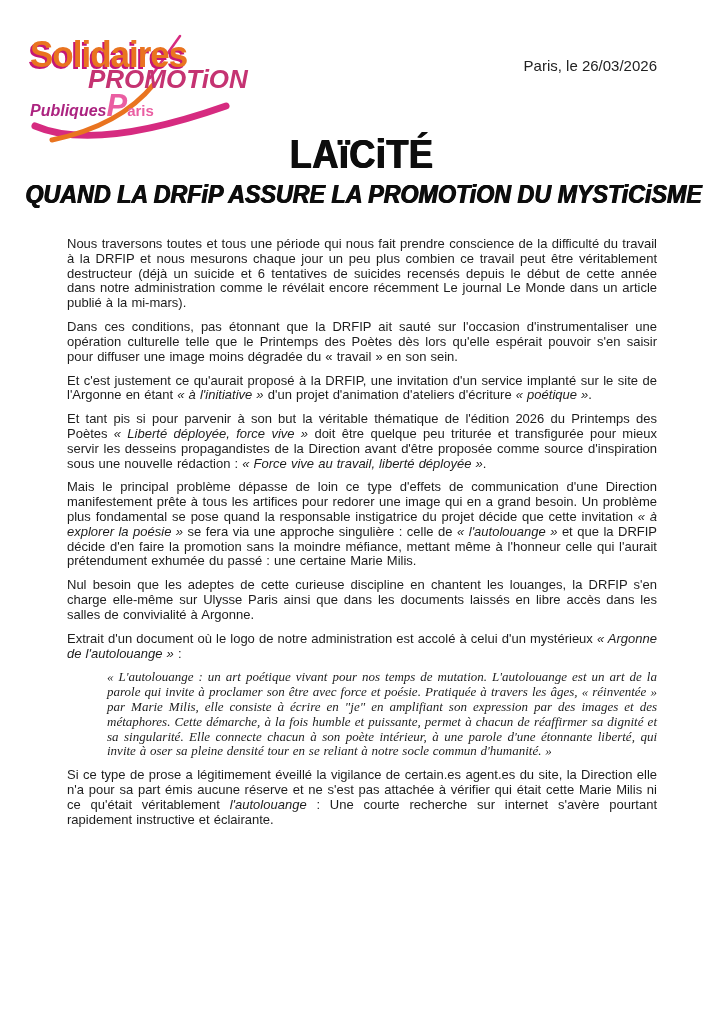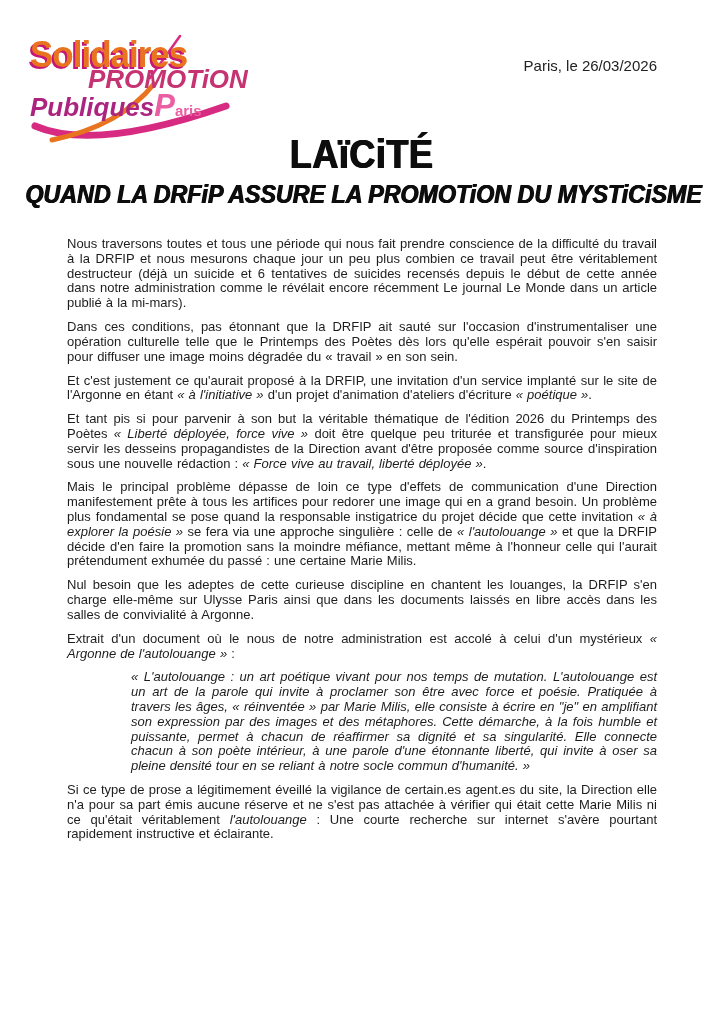--- a/index.html
+++ b/index.html
@@ -15,21 +15,21 @@
   .swoosh-magenta { stroke:var(--logo-swoosh-magenta); fill:none; stroke-linecap:round; }
   .swoosh-orange  { stroke:var(--logo-swoosh-orange);  fill:none; stroke-linecap:round; }
   .logo-word1 {
     display:inline-block; font-size:35px; font-weight:bold; letter-spacing:-1px;
     color:var(--logo-word1); text-shadow:-2px 2px 0 var(--logo-word1-shadow);
     transform:scaleY(1.04); transform-origin:left top; position:relative; z-index:2;
   }
   .logo-line2 { margin:-10px 0 0 58px; position:relative; z-index:2; }
   .logo-word2 { font-size:26px; font-weight:bold; font-style:italic; color:var(--logo-word2); }
   .logo-line3 { margin:-7px 0 0 0; white-space:nowrap; position:relative; z-index:2; }
-  .logo-word3 { font-size:26px; font-weight:bold; font-style:italic; color:var(--logo-word3); }
+  .logo-word3 { font-size:16px; font-weight:bold; font-style:italic; color:var(--logo-word3); }
   .logo-paris-p    { font-size:31px; font-weight:bold; font-style:italic; color:var(--logo-word4); }
   .logo-paris-rest { font-size:15px; font-weight:bold; color:var(--logo-word4); }
 
   
   .dateline {
     position:absolute; top:57px; right:67px; font-size:15px; color:#222222;
   }
   .title-row { position:absolute; top:133px; left:0; width:724px; text-align:center; }
   .title-text {
     display:inline-block; font-size:38px; font-weight:bold; color:#0d0d0d;
@@ -42,21 +42,21 @@
     white-space:nowrap; letter-spacing:0px; transform:scaleX(0.93); transform-origin:center;
     text-shadow:0.5px 0 0 #0d0d0d, -0.5px 0 0 #0d0d0d;
   }
 
   
   .content { position:absolute; left:67px; top:237px; width:590px; }
   p.para {
     margin:0 0 9px 0; text-align:justify; font-size:13px; line-height:1.14;
     color:#1d1d1d; word-spacing:0.5px;
   }
-  p.para.quote { margin-left:64px; font-style:italic; }
+  p.para.quote { margin-left:40px; font-style:italic;font-family:Liberation Serif, serif; }
   p.para em { font-style:italic; }
 </style>
 </head>
 <body>
 
 <div class="page">
 
   <div class="logo">
     <svg class="logo-swoosh" width="220" height="118" viewBox="0 0 220 118" xmlns="http://www.w3.org/2000/svg">
       <path class="swoosh-magenta" d="M 5 92 Q 65 118 196 72" stroke-width="7"></path>
@@ -83,18 +83,18 @@
     <span class="subtitle-text">QUAND LA DRFiP ASSURE LA PROMOTiON DU MYSTiCiSME</span>
   </div>
 
   <div class="content">
       <p class="para"><span>Nous traversons toutes et tous une période qui nous fait prendre conscience de la difficulté du travail à la DRFIP et nous mesurons chaque jour un peu plus combien ce travail peut être véritablement destructeur (déjà un suicide et 6 tentatives de suicides recensés depuis le début de cette année dans notre administration comme le révélait encore récemment Le journal Le Monde dans un article publié à la mi-mars).</span></p>
       <p class="para"><span>Dans ces conditions, pas étonnant que la DRFIP ait sauté sur l'occasion d'instrumentaliser une opération culturelle telle que le Printemps des Poètes dès lors qu'elle espérait pouvoir s'en saisir pour diffuser une image moins dégradée du « travail » en son sein.</span></p>
       <p class="para"><span>Et c'est justement ce qu'aurait proposé à la DRFIP, une invitation d'un service implanté sur le site de l'Argonne en étant </span><em>« à l'initiative »</em><span> d'un projet d'animation d'ateliers d'écriture </span><em>« poétique »</em><span>.</span></p>
       <p class="para"><span>Et tant pis si pour parvenir à son but la véritable thématique de l'édition 2026 du Printemps des Poètes </span><em>« Liberté déployée, force vive »</em><span> doit être quelque peu triturée et transfigurée pour mieux servir les desseins propagandistes de la Direction avant d'être proposée comme source d'inspiration sous une nouvelle rédaction : </span><em>« Force vive au travail, liberté déployée »</em><span>.</span></p>
       <p class="para"><span>Mais le principal problème dépasse de loin ce type d'effets de communication d'une Direction manifestement prête à tous les artifices pour redorer une image qui en a grand besoin. Un problème plus fondamental se pose quand la responsable instigatrice du projet décide que cette invitation </span><em>« à explorer la poésie »</em><span> se fera via une approche singulière : celle de </span><em>« l'autolouange »</em><span> et que la DRFIP décide d'en faire la promotion sans la moindre méfiance, mettant même à l'honneur celle qui l'aurait prétendument exhumée du passé : une certaine Marie Milis.</span></p>
       <p class="para"><span>Nul besoin que les adeptes de cette curieuse discipline en chantent les louanges, la DRFIP s'en charge elle-même sur Ulysse Paris ainsi que dans les documents laissés en libre accès dans les salles de convivialité à Argonne.</span></p>
-      <p class="para"><span>Extrait d'un document où le nous de notre administration est accolé à celui d'un mystérieux </span><em>« Argonne de l'autolouange »</em><span> :</span></p>
+      <p class="para"><span>Extrait d'un document où le logo de notre administration est accolé à celui d'un mystérieux </span><em>« Argonne de l'autolouange »</em><span> :</span></p>
       <p class="para quote"><em>« L'autolouange : un art poétique vivant pour nos temps de mutation. L'autolouange est un art de la parole qui invite à proclamer son être avec force et poésie. Pratiquée à travers les âges, « réinventée » par Marie Milis, elle consiste à écrire en "je" en amplifiant son expression par des images et des métaphores. Cette démarche, à la fois humble et puissante, permet à chacun de réaffirmer sa dignité et sa singularité. Elle connecte chacun à son poète intérieur, à une parole d'une étonnante liberté, qui invite à oser sa pleine densité tour en se reliant à notre socle commun d'humanité. »</em></p>
       <p class="para"><span>Si ce type de prose a légitimement éveillé la vigilance de certain.es agent.es du site, la Direction elle n'a pour sa part émis aucune réserve et ne s'est pas attachée à vérifier qui était cette Marie Milis ni ce qu'était véritablement </span><em>l'autolouange</em><span> : Une courte recherche sur internet s'avère pourtant rapidement instructive et éclairante.</span></p>
     </div>
 
 </div>
 
 </body></html>

